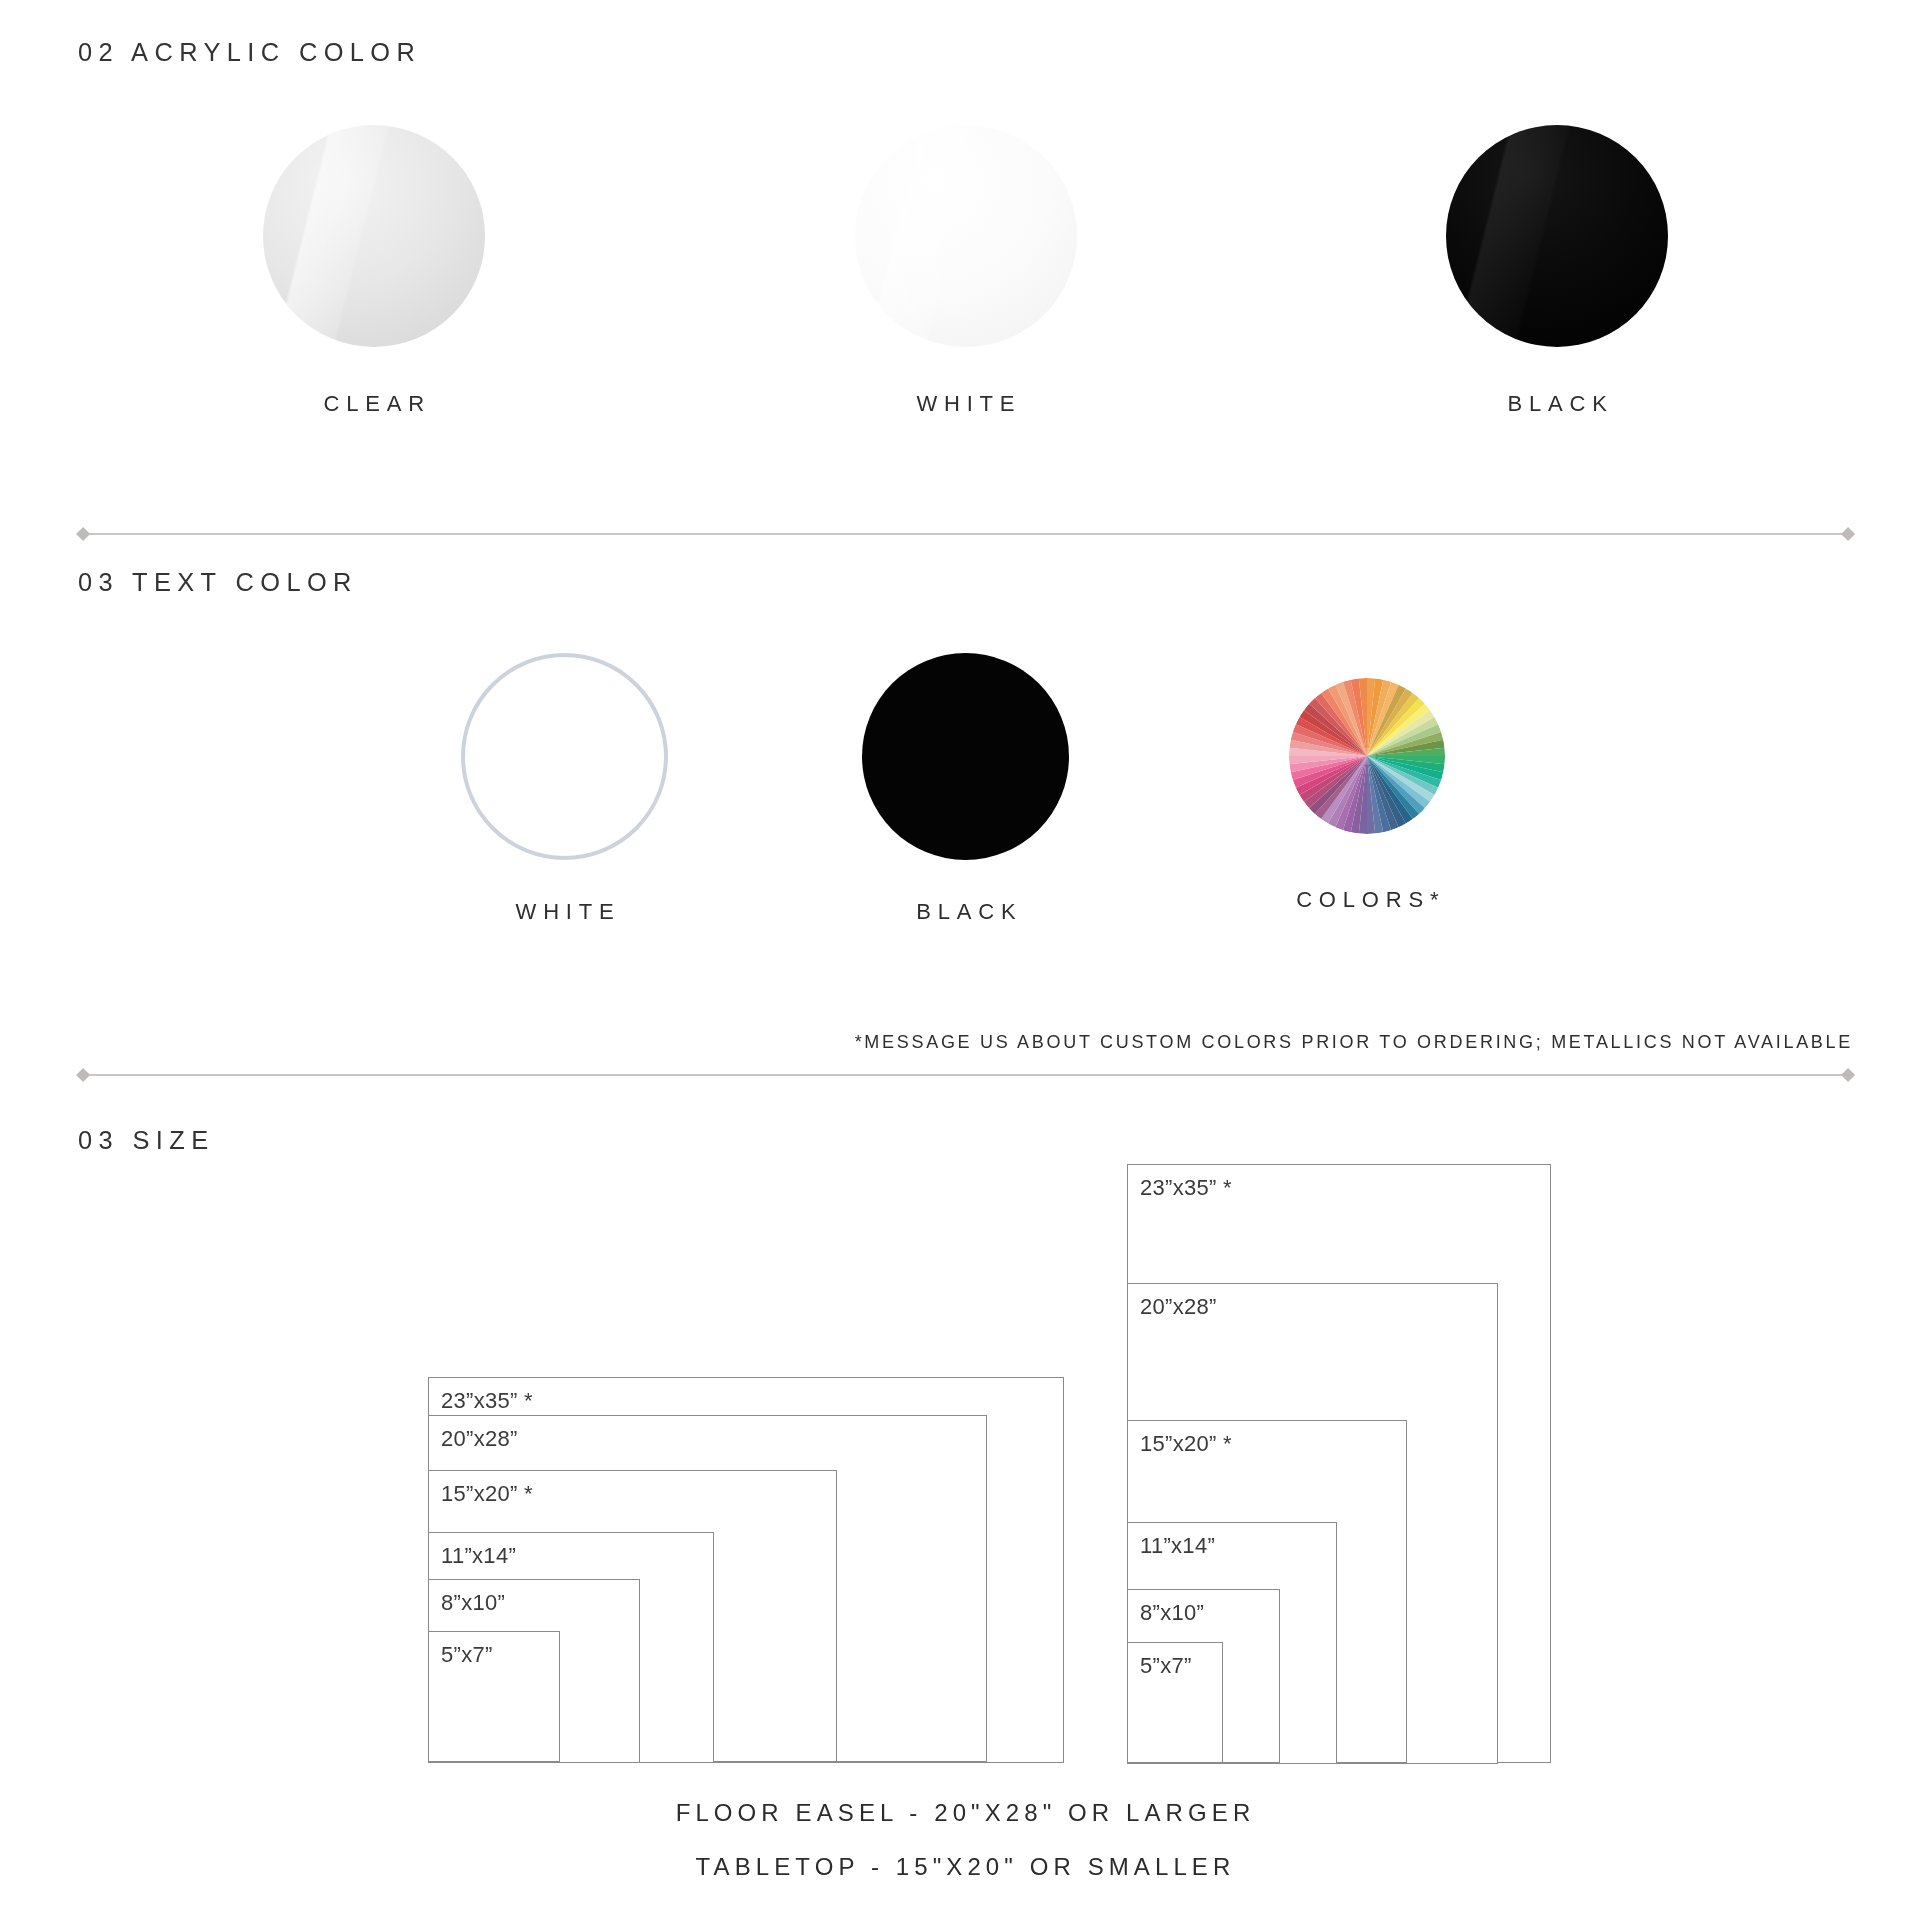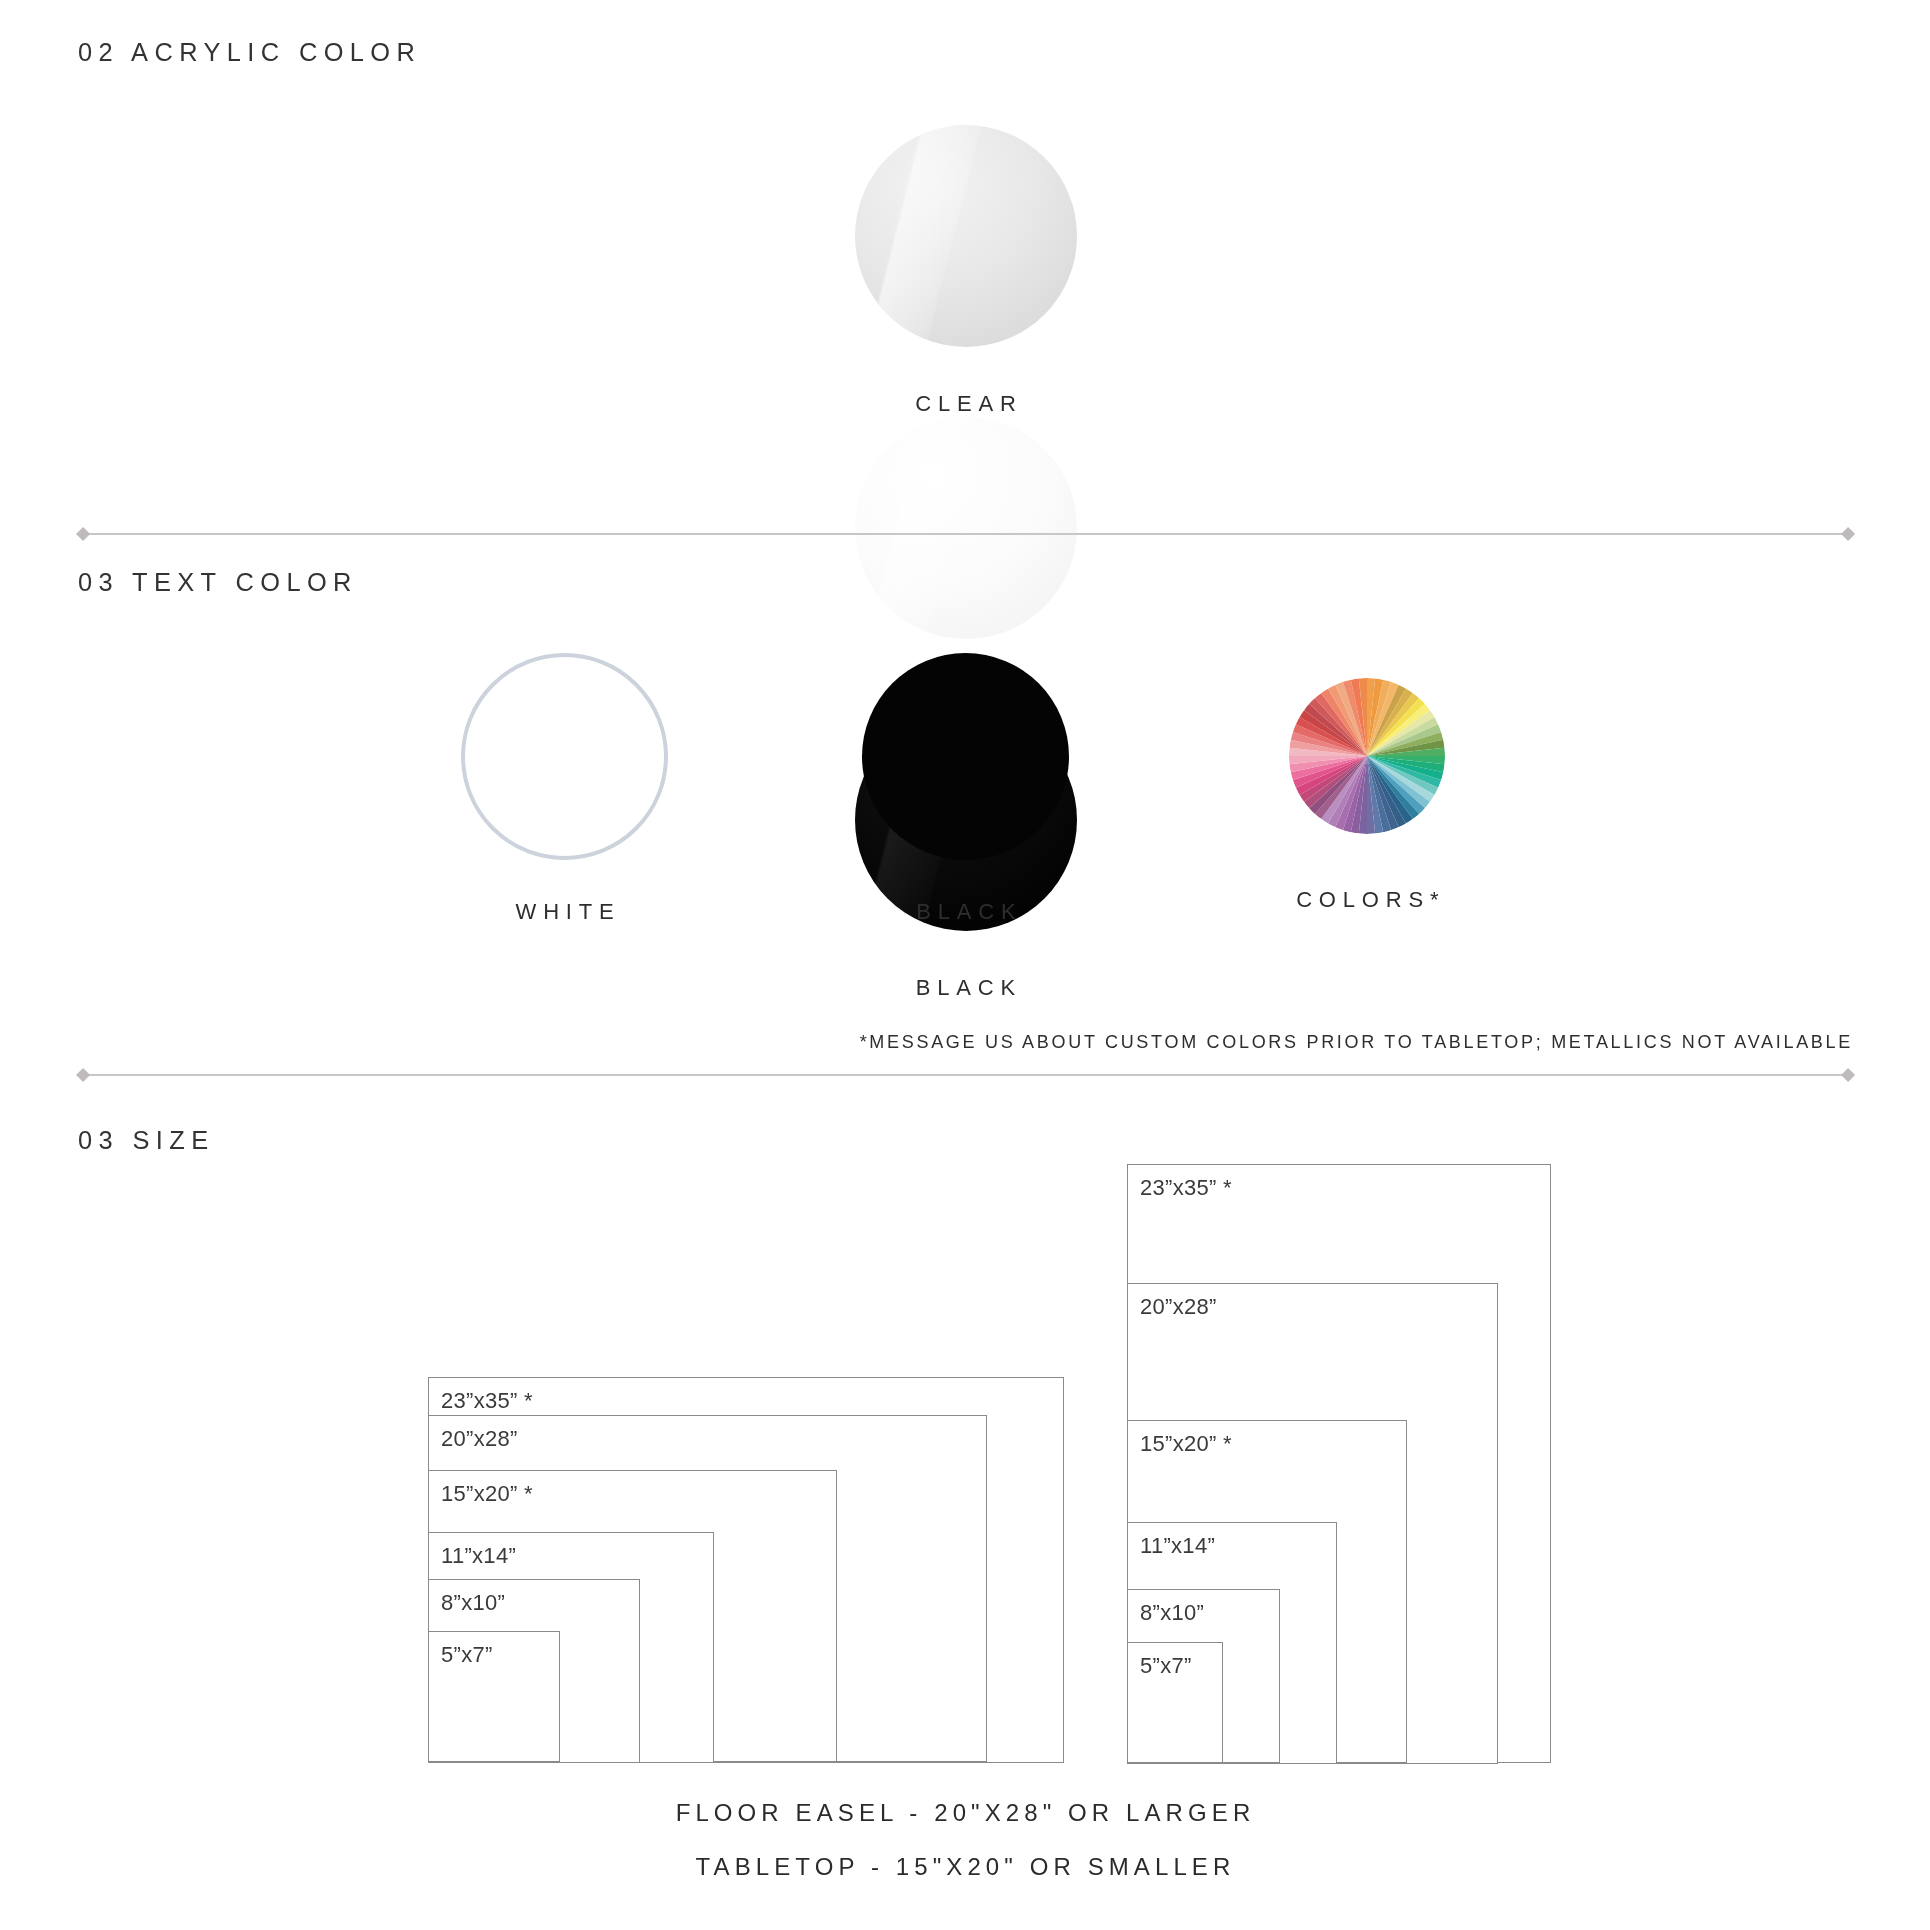--- a/index.html
+++ b/index.html
@@ -54,21 +54,20 @@
   }
   #divider-1 { top: 529px; }
   #divider-2 { top: 1070px; }
 
   
   .swatch-row {
     position: absolute;
     left: 78px;
     width: 1775px;
     display: flex;
-    flex-direction: column;
   }
   #acrylic-row { top: 125px; }
   .swatch-cell {
     flex: 1 1 0;
     display: flex;
     flex-direction: column;
     align-items: center;
   }
   .disc {
     width: 222px;
@@ -335,21 +334,21 @@
             <path d="M 92 92 L 63.570436517504824 4.502800500845879 A 92 92 0 0 1 72.8721244447661 2.010420732489891 Z" fill="#ef8a6a"></path>
             <path d="M 92 92 L 72.8721244447661 2.010420732489891 A 92 92 0 0 1 82.3833813793758 0.5039856261188618 Z" fill="#ee7b55"></path>
             <path d="M 92 92 L 82.3833813793758 0.5039856261188618 A 92 92 0 0 1 91.99999999999999 0 Z" fill="#ee8a4a"></path>
           </svg>
       </div>
       <div class="tc-label">COLORS*</div>
     </div>
 
   </div>
 
-  <div id="footnote">*MESSAGE US ABOUT CUSTOM COLORS PRIOR TO TABLETOP; METALLICS NOT AVAILABLE</div>
+  <div id="footnote">*MESSAGE US ABOUT CUSTOM COLORS PRIOR TO ORDERING; METALLICS NOT AVAILABLE</div>
 
   <div class="divider" id="divider-2">
     <div class="cap"></div>
     <div class="rule"></div>
     <div class="cap"></div>
   </div>
 
   <div class="section-heading" id="heading-size">03 SIZE</div>
 
   <div class="size-diagram" id="size-landscape">

